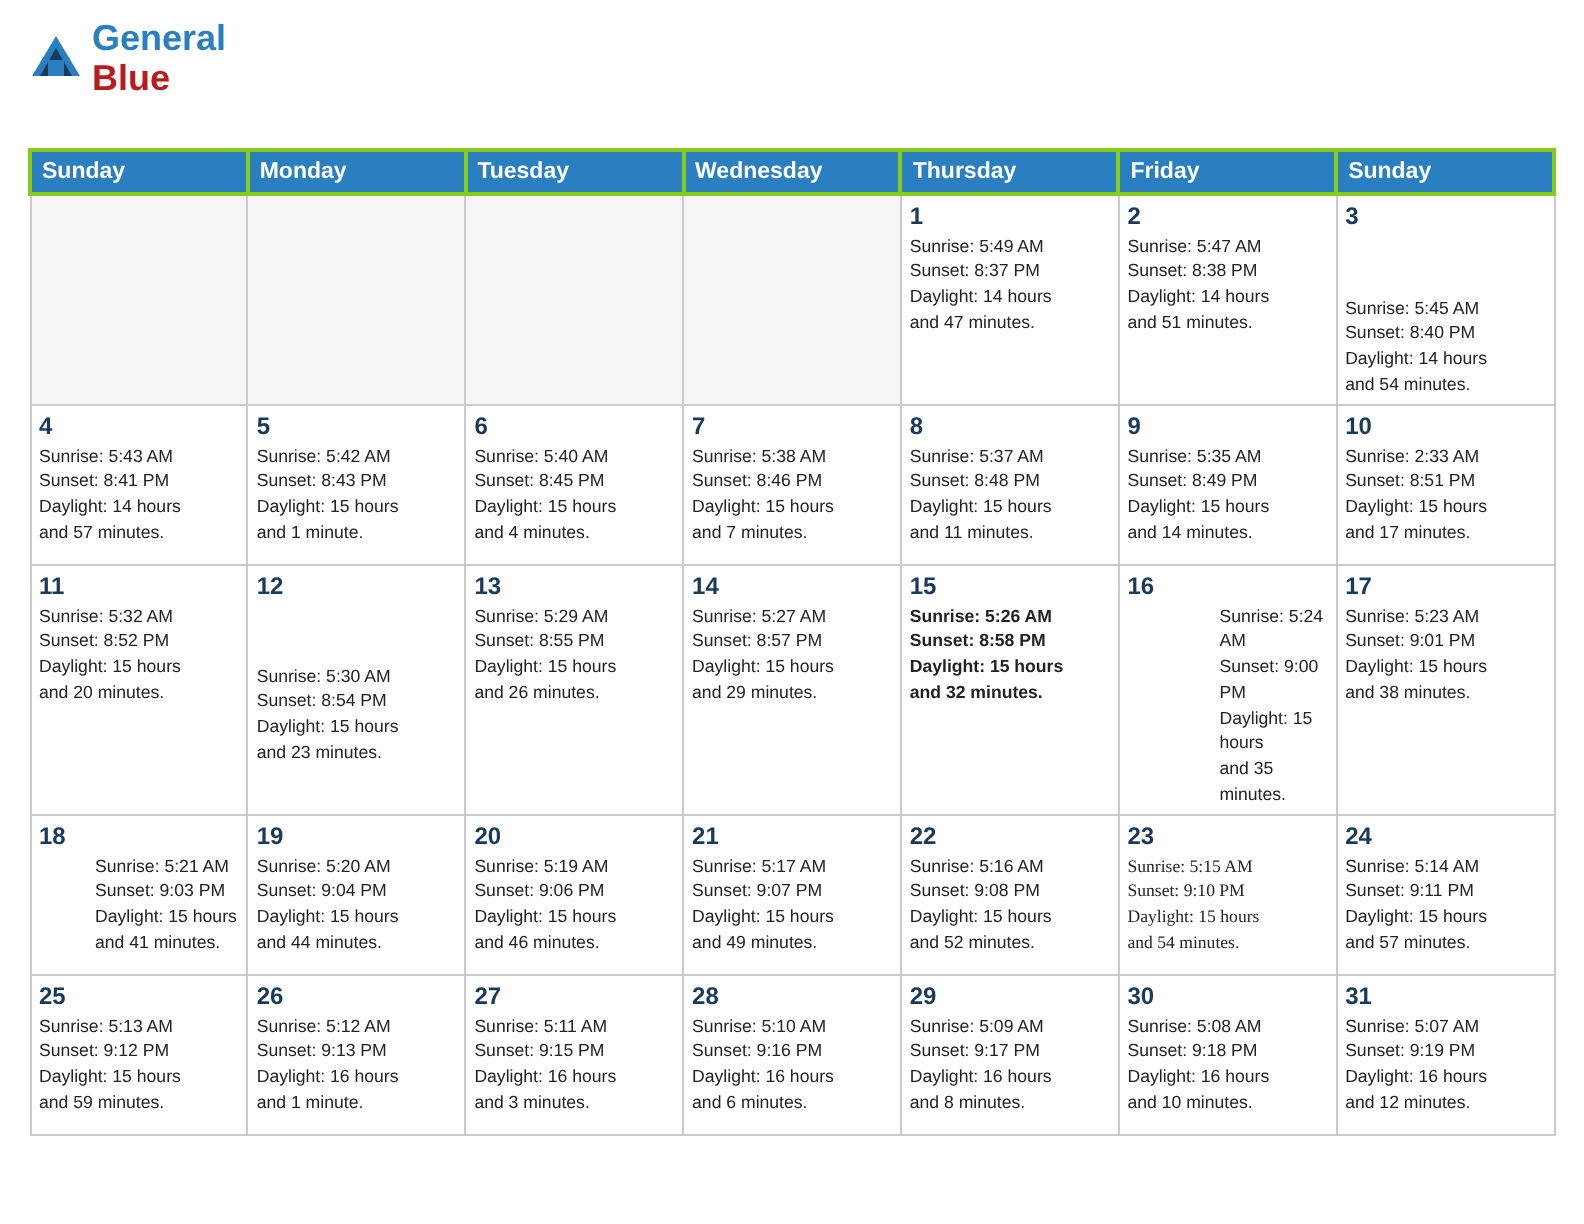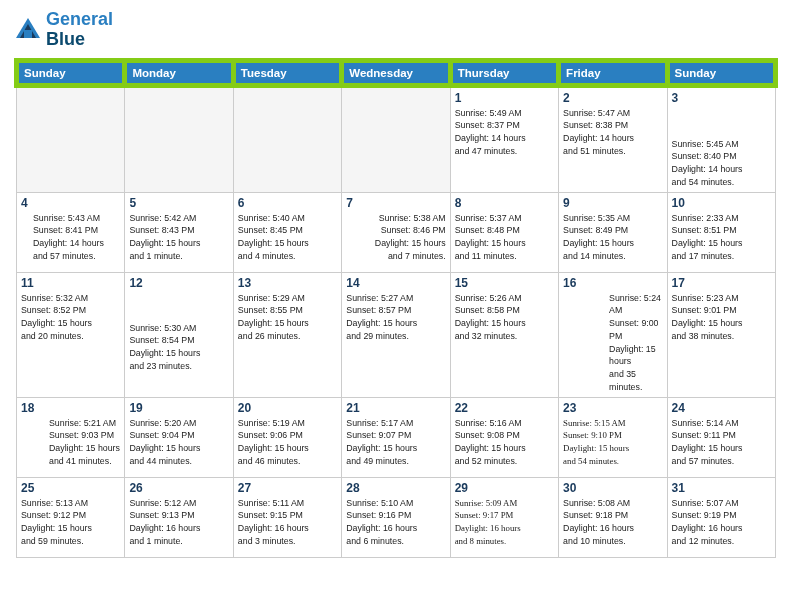--- a/index.html
+++ b/index.html
@@ -12,21 +12,21 @@
     }
     .page {
       width: 792px;
       height: 612px;
       padding: 10px 14px;
     }
     .header {
       display: flex;
       justify-content: space-between;
       align-items: flex-start;
-      margin-bottom: 8px;
+      margin-bottom: 24px;
     }
     .logo {
       display: flex;
       align-items: center;
       gap: 4px;
     }
     .logo-text {
       font-size: 18px;
       font-weight: bold;
       color: #1a3a5c;
@@ -55,21 +55,21 @@
       width: 100%;
       border-collapse: collapse;
     }
     .calendar th {
       background: #2a7fc1;
       color: #fff;
       font-size: 11.5px;
       font-weight: bold;
       padding: 4px 5px;
       text-align: left;
-      border: 5px solid #84cc16;
+      border: 2px solid #84cc16;
     }
     .calendar td {
       border: 1px solid #ccc;
       vertical-align: top;
       padding: 3px 4px;
       font-size: 9px;
       width: calc(100% / 7);
       height: 80px;
       background: #fff;
     }
@@ -95,21 +95,21 @@
   <div class="header">
     <div class="logo">
       <svg class="logo-icon" viewBox="0 0 28 28">
         <polygon points="14,2 26,22 2,22" fill="#2a7fc1"></polygon>
         <polygon points="14,8 22,22 6,22" fill="#1a3a5c"></polygon>
         <rect x="10" y="14" width="8" height="8" fill="#2a7fc1"></rect>
       </svg>
       <div>
         <div class="logo-text">
           <span>General</span><br>
-          <span style="color:#0c4a6e;">Blue</span>
+          <span style="color:#b91c1c;">Blue</span>
         </div>
       </div>
     </div>
     <div class="title-block">
       <div class="month-title"></div>
       <div class="location"></div>
     </div>
   </div>
 
   <table class="calendar">
@@ -148,42 +148,42 @@
             <div class="day-num">3</div>
             <div class="day-info" style="white-space: pre-line; margin-top: 33px;">Sunrise: 5:45 AM
 Sunset: 8:40 PM
 Daylight: 14 hours
 and 54 minutes.</div>
           </td>
         </tr>
         <tr>
           <td>
             <div class="day-num">4</div>
-            <div class="day-info" style="white-space: pre-line; margin-left: 12px;">Sunrise: 5:43 AM
+            <div class="day-info" style="white-space: pre-line;">Sunrise: 5:43 AM
 Sunset: 8:41 PM
 Daylight: 14 hours
 and 57 minutes.</div>
           </td>
           <td>
             <div class="day-num">5</div>
             <div class="day-info" style="white-space: pre-line;">Sunrise: 5:42 AM
 Sunset: 8:43 PM
 Daylight: 15 hours
 and 1 minute.</div>
           </td>
           <td>
             <div class="day-num">6</div>
             <div class="day-info" style="white-space: pre-line;">Sunrise: 5:40 AM
 Sunset: 8:45 PM
 Daylight: 15 hours
 and 4 minutes.</div>
           </td>
           <td>
             <div class="day-num">7</div>
-            <div class="day-info" style="white-space: pre-line; text-align: right;">Sunrise: 5:38 AM
+            <div class="day-info" style="white-space: pre-line;">Sunrise: 5:38 AM
 Sunset: 8:46 PM
 Daylight: 15 hours
 and 7 minutes.</div>
           </td>
           <td>
             <div class="day-num">8</div>
             <div class="day-info" style="white-space: pre-line;">Sunrise: 5:37 AM
 Sunset: 8:48 PM
 Daylight: 15 hours
 and 11 minutes.</div>
@@ -227,21 +227,21 @@
           </td>
           <td>
             <div class="day-num">14</div>
             <div class="day-info" style="white-space: pre-line;">Sunrise: 5:27 AM
 Sunset: 8:57 PM
 Daylight: 15 hours
 and 29 minutes.</div>
           </td>
           <td>
             <div class="day-num">15</div>
-            <div class="day-info" style="white-space: pre-line;">Sunrise: 5:26 AM
+            <div class="day-info" style="white-space: pre-line; font-weight: bold;">Sunrise: 5:26 AM
 Sunset: 8:58 PM
 Daylight: 15 hours
 and 32 minutes.</div>
           </td>
           <td>
             <div class="day-num">16</div>
             <div class="day-info" style="white-space: pre-line; margin-left: 46px;">Sunrise: 5:24 AM
 Sunset: 9:00 PM
 Daylight: 15 hours
 and 35 minutes.</div>
@@ -329,21 +329,21 @@
           </td>
           <td>
             <div class="day-num">28</div>
             <div class="day-info" style="white-space: pre-line;">Sunrise: 5:10 AM
 Sunset: 9:16 PM
 Daylight: 16 hours
 and 6 minutes.</div>
           </td>
           <td>
             <div class="day-num">29</div>
-            <div class="day-info" style="white-space: pre-line; font-family: Liberation Serif, serif;">Sunrise: 5:09 AM
+            <div class="day-info" style="white-space: pre-line;">Sunrise: 5:09 AM
 Sunset: 9:17 PM
 Daylight: 16 hours
 and 8 minutes.</div>
           </td>
           <td>
             <div class="day-num">30</div>
             <div class="day-info" style="white-space: pre-line;">Sunrise: 5:08 AM
 Sunset: 9:18 PM
 Daylight: 16 hours
 and 10 minutes.</div>

